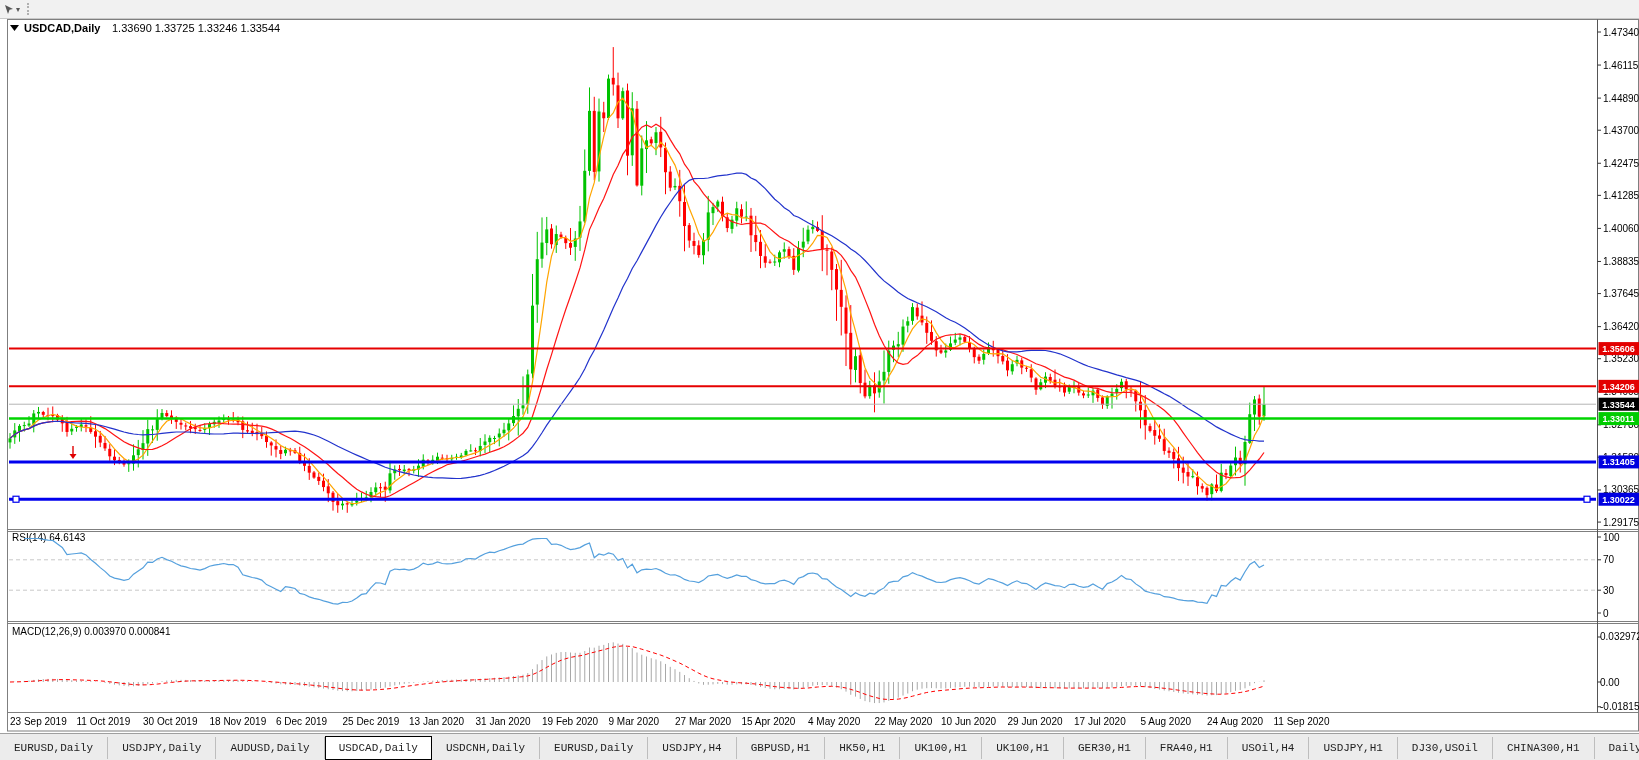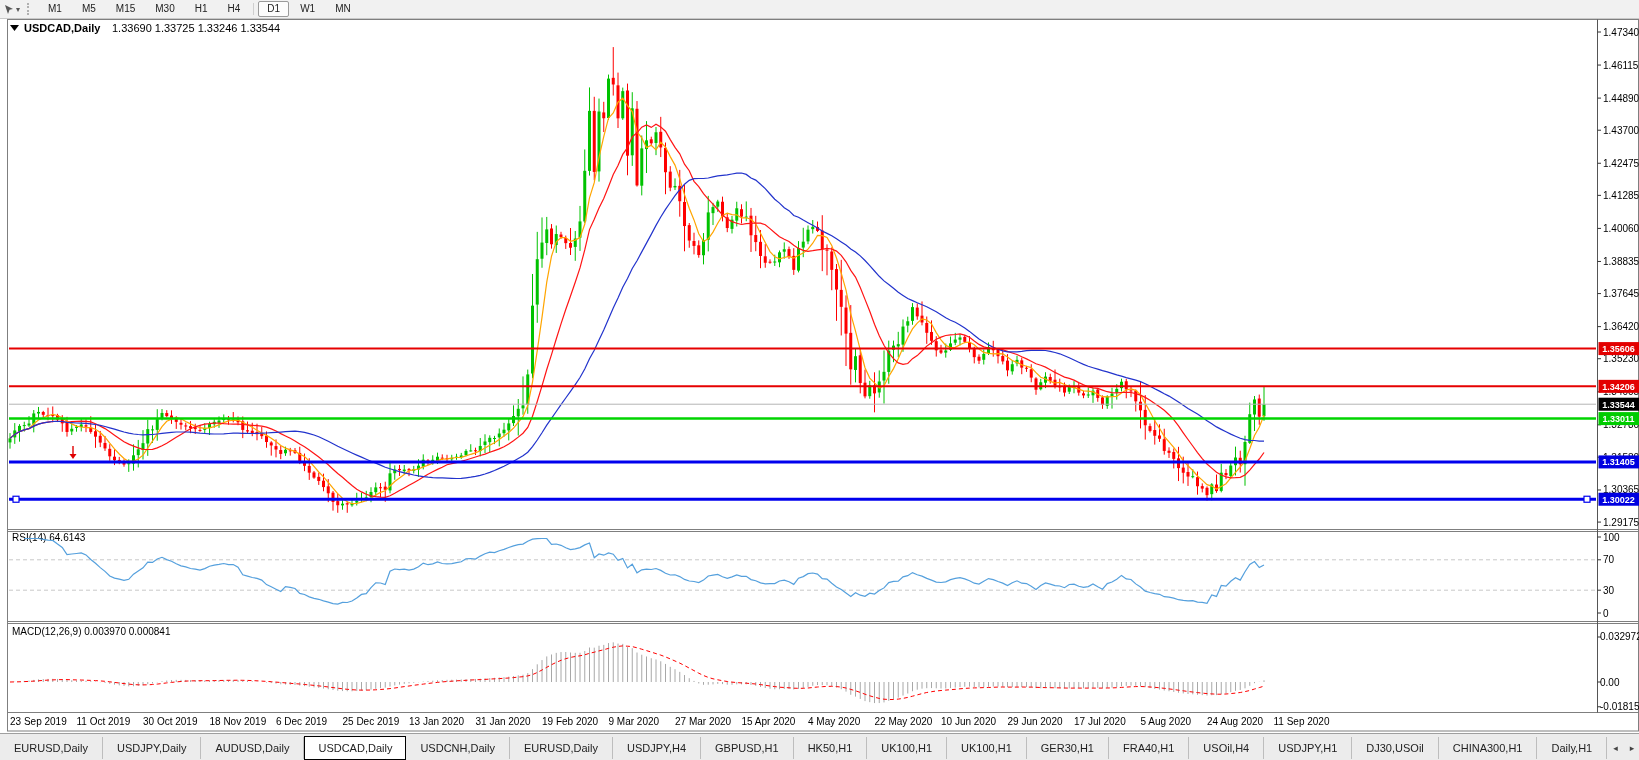--- a/index.html
+++ b/index.html
@@ -13,52 +13,40 @@
   .caret{font-size:8px;color:#555;margin:0 3px 0 1px;}
   .grip{width:3px;height:12px;border-left:2px dotted #b0b0b0;margin:0 6px 0 4px;}
   .tf-btn{font-size:10px;color:#222;padding:1px 8px;margin:0 1px;border:1px solid transparent;
     border-radius:2px;cursor:default;line-height:12px;}
   .tf-btn.active{background:#fcfcfc;border:1px solid #9a9a9a;}
   .tf-sep{width:1px;height:12px;background:#cfcfcf;margin:0 3px;}
 
   
   #tabbar{position:absolute;left:0;right:0;top:733px;height:27px;background:#ececec;
     border-top:1px solid #9f9f9f;display:flex;align-items:center;font-size:11px;color:#222;}
-  .tab{padding:4px 14px;border-right:1px solid #bdbdbd;white-space:nowrap;height:14px;line-height:14px;}
+  .tab{padding:4px 14px;border-right:1px solid #bdbdbd;white-space:nowrap;height:14px;line-height:14px;font-family:Liberation Mono, monospace;}
   .tab.active{background:#fff;border:1px solid #000;margin-right:0;height:16px;line-height:16px;
     padding:3px 13px;}
   .tab-scroll{font-size:9px;color:#444;padding:0 6px;}
 
   svg text{font-family:"Liberation Sans",sans-serif;}
 </style>
 </head>
 <body>
 
 <div id="stage">
 
   <div id="toolbar">
     <span class="tool-icon">
       <svg width="11" height="11" viewBox="0 0 11 11">
         <path d="M1,1 L9,5 L5.5,5.8 L4,10 Z" fill="#555"></path>
       </svg>
     </span>
     <span class="caret">▾</span>
     <span class="grip"></span>
-    <span id="tf-buttons" style="display: flex; align-items: center;">
-        <span class="tf-btn">M1</span>
-        <span class="tf-btn">M5</span>
-        <span class="tf-btn">M15</span>
-        <span class="tf-btn">M30</span>
-        <span class="tf-btn">H1</span>
-        <span class="tf-btn">H4</span>
-        <span class="tf-sep"></span>
-        <span class="tf-btn active">D1</span>
-        <span class="tf-btn">W1</span>
-        <span class="tf-btn">MN</span>
-      </span>
   </div>
 
   <svg id="chart-svg" width="1639" height="760" style="position:absolute;left:0;top:0;">
     <path d="M10,25 h9 l-4.5,6 z" fill="#000"></path>
     <text x="24" y="32" font-size="11" font-weight="bold" fill="#000">USDCAD,Daily</text>
     <text x="112" y="32" font-size="11" fill="#000">1.33690 1.33725 1.33246 1.33544</text>
     <text x="12" y="541" font-size="10" fill="#000">RSI(14) 64.6143</text>
     <text x="12" y="635" font-size="10" fill="#000">MACD(12,26,9) 0.003970 0.000841</text>
   <g>
         <rect x="7.5" y="19.5" width="1631" height="711.5" fill="none" stroke="#7f7f7f" stroke-width="1"></rect>

